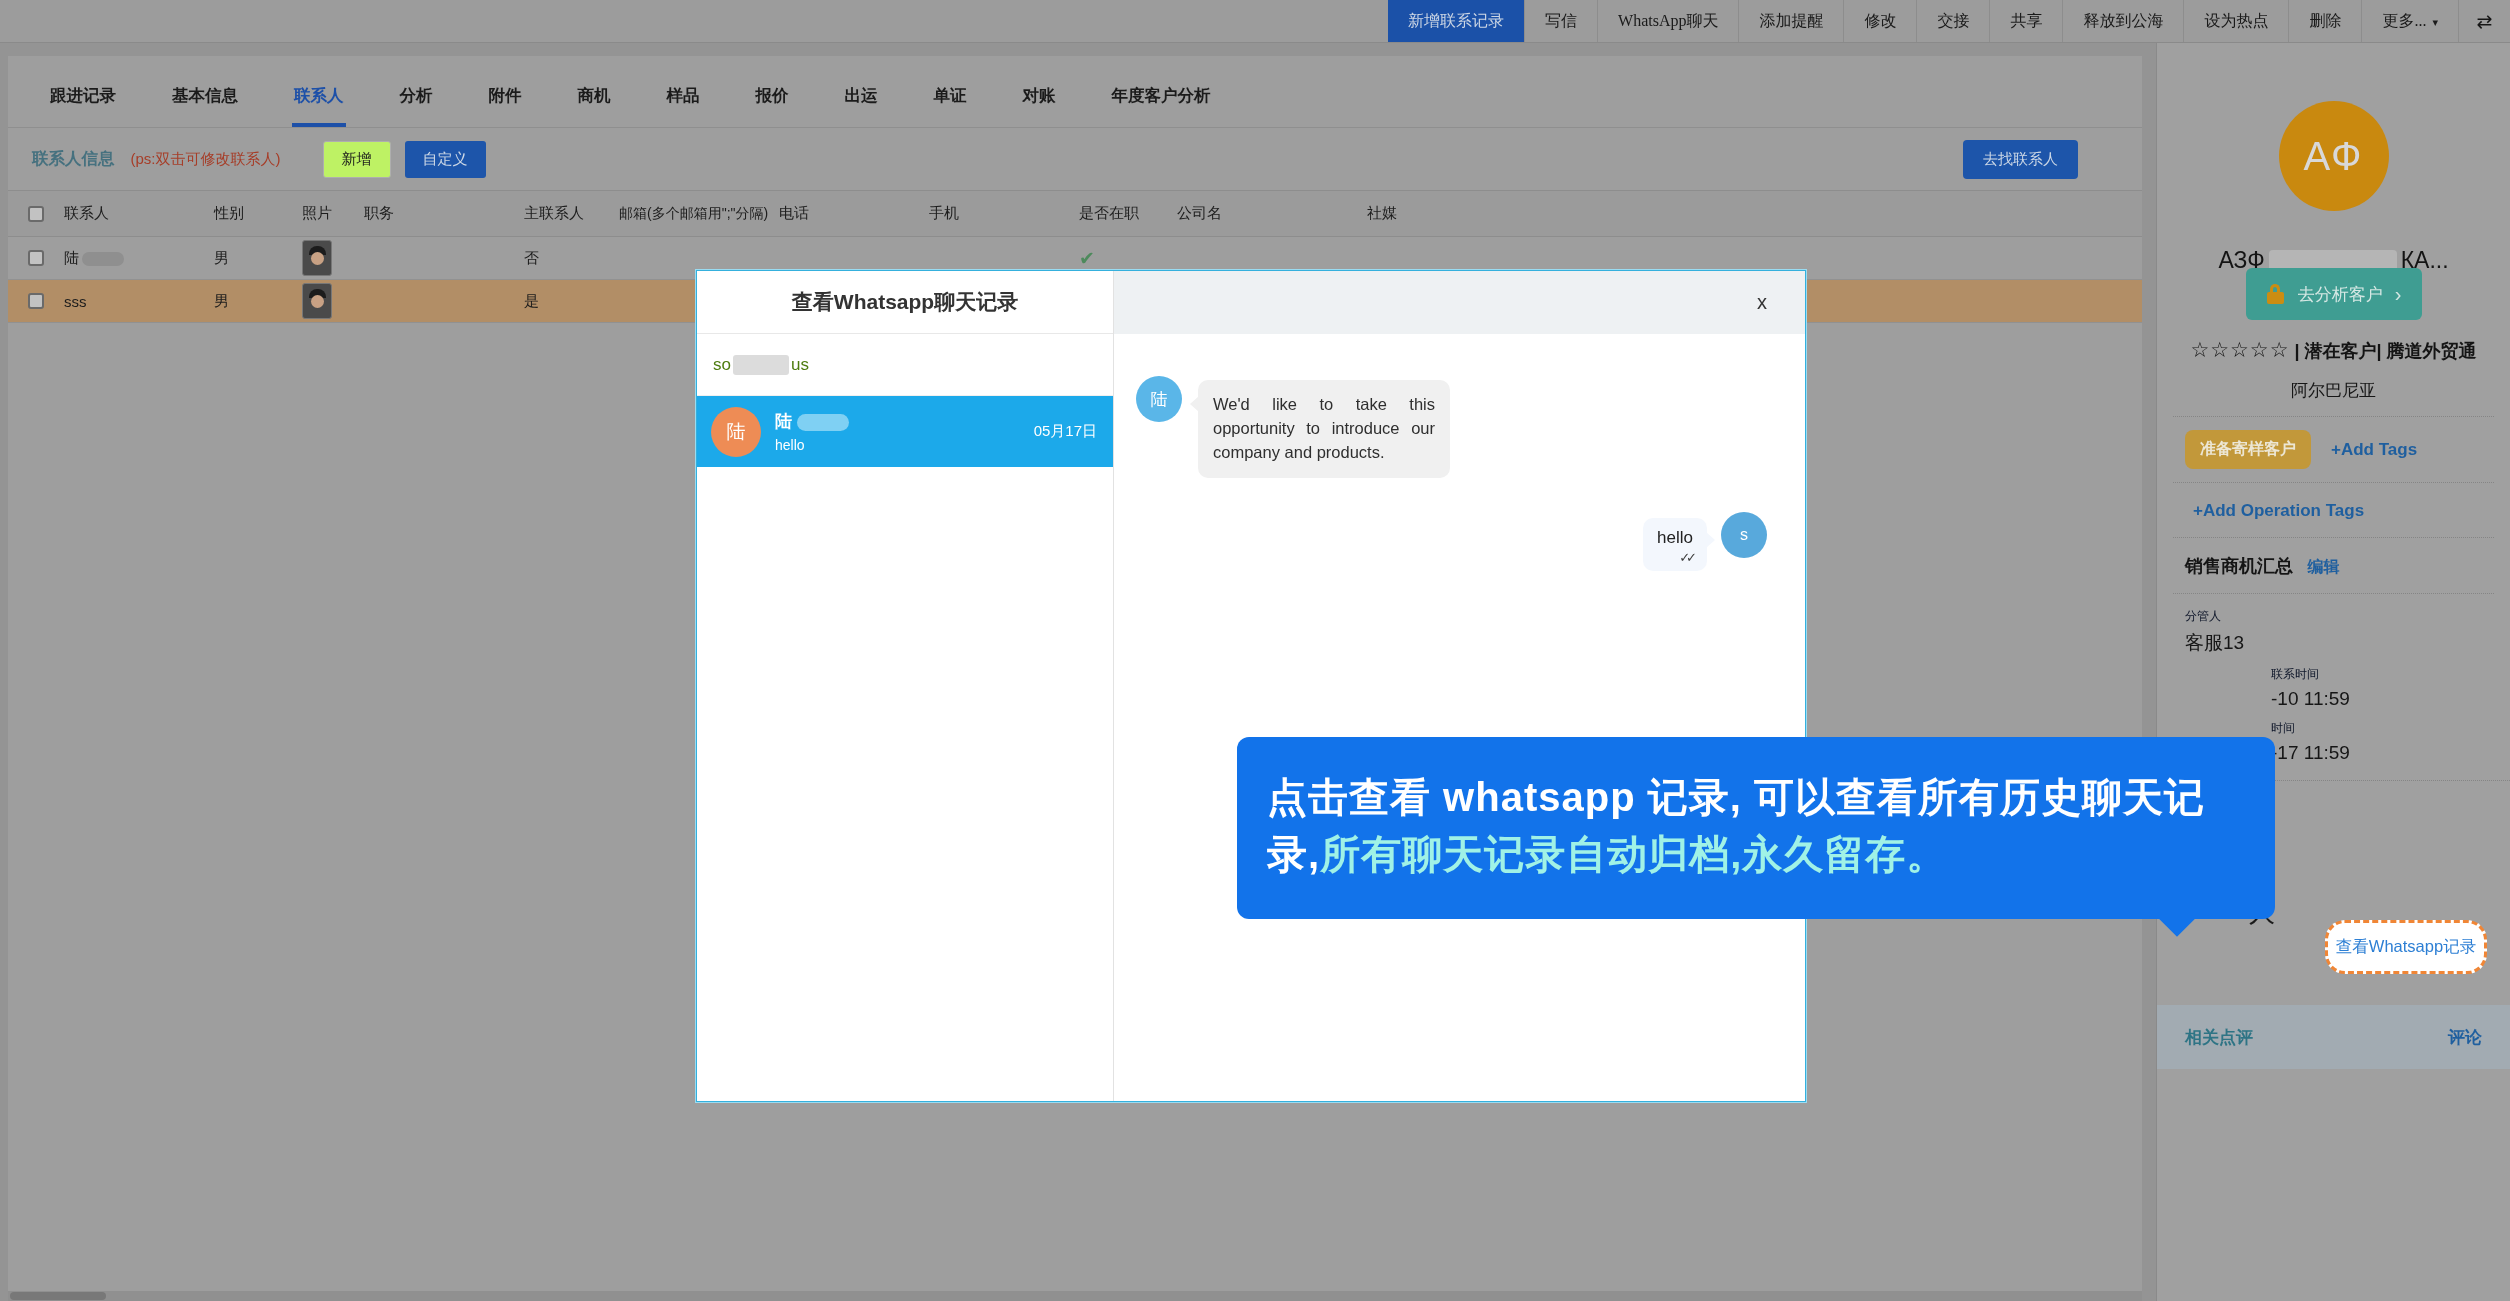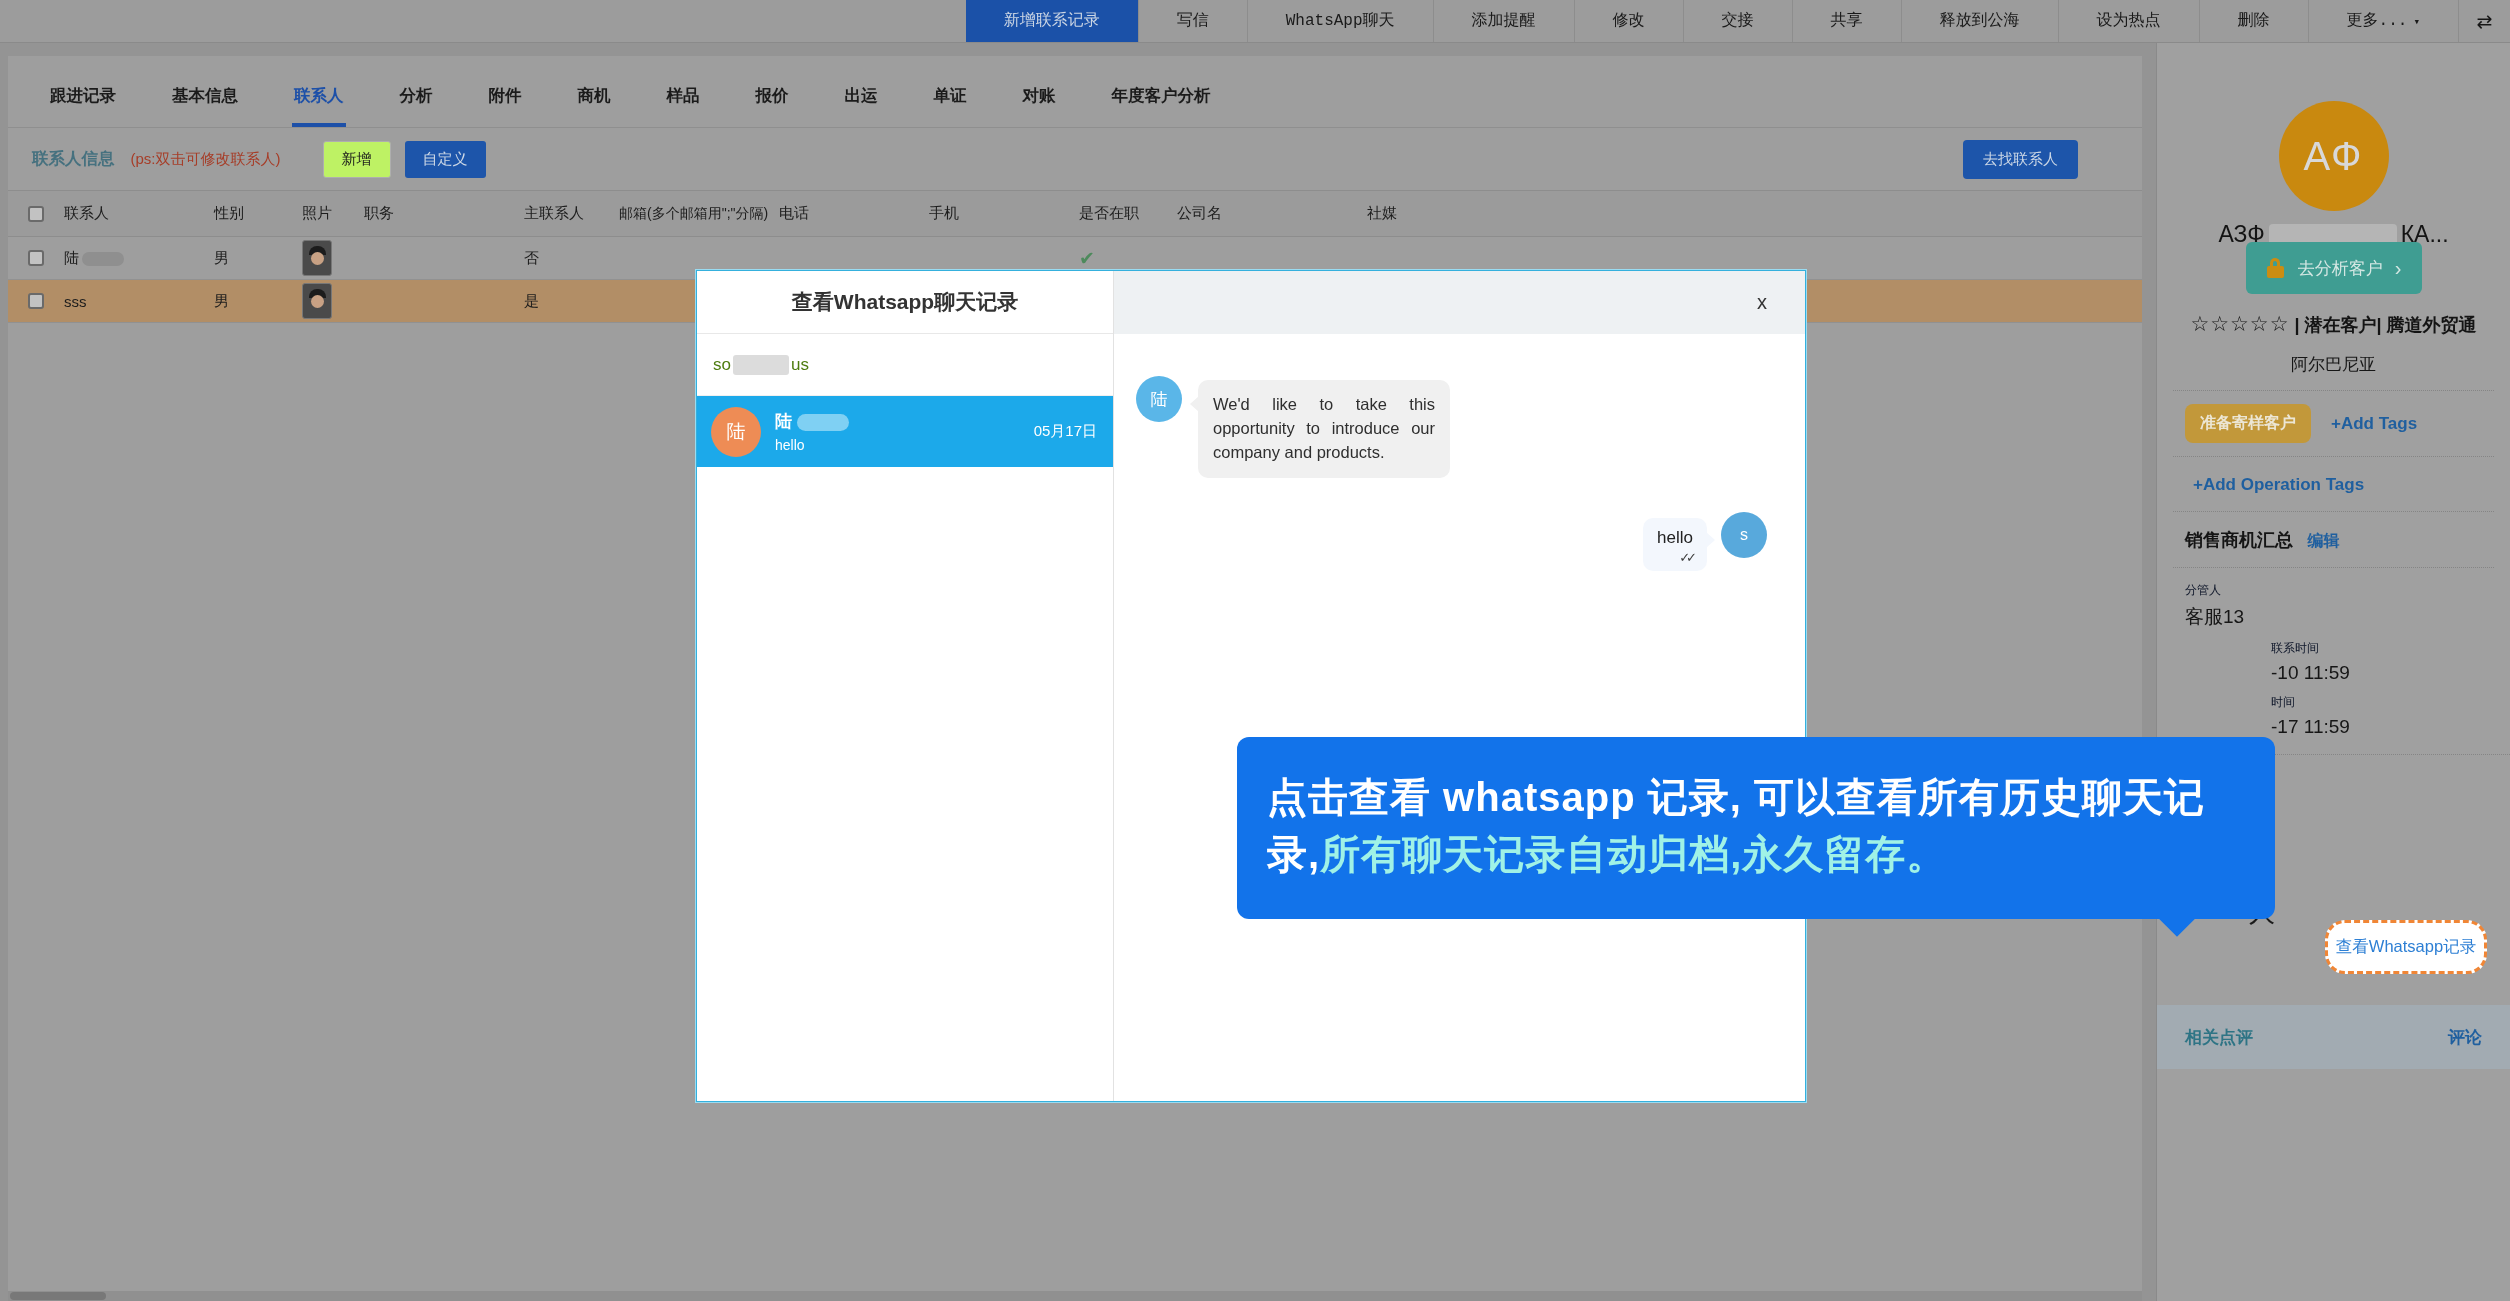--- a/index.html
+++ b/index.html
@@ -3,22 +3,22 @@
 <meta charset="utf-8">
 <style>
   * { margin:0; padding:0; box-sizing:border-box; }
   html,body { width:2510px; height:1301px; }
   body { font-family:"Liberation Sans","DejaVu Sans",sans-serif; background:#949494; overflow:hidden; }
   .root { position:relative; width:2510px; height:1301px; background:#949494; }
 
   
   .toolbar { position:absolute; left:0; top:0; width:2510px; height:43px; background:#9c9c9c;
              border-bottom:1px solid #8a8a8a; display:flex; justify-content:flex-end; align-items:stretch; }
-  .tb-btn { background:none; border:none; border-left:1px solid #8d8d8d; padding:0 38px; font-size:16px;
-            color:#1a1a1a; font-family:Liberation Mono, monospace; cursor:pointer; white-space:nowrap; line-height:42px; }
+  .tb-btn { background:none; border:none; border-left:1px solid #8d8d8d; padding:0 20px; font-size:16px;
+            color:#1a1a1a; font-family:Liberation Serif, serif; cursor:pointer; white-space:nowrap; line-height:42px; }
   .tb-btn.active { background:#1b51a8; color:#ccd6e4; border-left:none; }
   .tb-caret { font-size:11px; margin-left:6px; color:#1a1a1a; }
   .tb-icon { background:none; border:none; border-left:1px solid #8d8d8d; width:52px; font-size:19px;
              color:#161616; cursor:pointer; font-family:inherit; }
 
   
   .card { position:absolute; left:8px; top:56px; width:2134px; bottom:0; background:#9e9e9e; }
   .tabs { display:flex; align-items:flex-end; height:72px; padding-left:14px; border-bottom:1px solid #8f8f8f; }
   .tab { padding:0 26px; font-size:16.5px; font-weight:700; color:#1b1b1b; cursor:pointer; }
   .tab span { display:inline-block; padding:18px 2px 16px 2px; border-bottom:4px solid transparent; }
@@ -53,21 +53,21 @@
   .chk { color:#4d8a5c; font-size:19px; }
   .hscroll { position:absolute; left:0; bottom:0; width:100%; height:10px; background:#909090; }
   .hscroll .thumb { position:absolute; left:2px; bottom:1px; width:96px; height:8px; background:#787878; border-radius:4px; }
 
   
   .sidebar { position:absolute; left:2156px; top:43px; width:354px; bottom:0; background:#a0a0a0;
              border-left:1px solid #8a8a8a; }
   .avatar-big { width:110px; height:110px; border-radius:50%; background:#c9890f; color:#d8d8d8;
                 font-size:40px; display:flex; align-items:center; justify-content:center; margin:58px auto 0;
                 letter-spacing:2px; }
-  .cust-name { margin-top:10px; text-align:center; font-size:23px; color:#141414; white-space:nowrap; }
+  .cust-name { margin-top:36px; text-align:center; font-size:23px; color:#141414; white-space:nowrap; }
   .cust-name .redact-big { display:inline-block; width:128px; height:24px; background:#b5b5b5; border-radius:4px; vertical-align:middle; margin:0 4px; }
   .analyze-btn { position:relative; z-index:3; display:flex; align-items:center; justify-content:center; gap:12px;
                  width:176px; height:52px; margin:-6px auto 0; background:#3f9d92; border:none; border-radius:6px;
                  color:#d6e8e4; font-size:17px; font-family:inherit; cursor:pointer; }
   .lock { position:relative; width:20px; height:20px; }
   .lock .shackle { position:absolute; left:4px; top:0; width:10px; height:10px; border:3px solid #cb8d12;
                    border-bottom:none; border-radius:6px 6px 0 0; }
   .lock .body { position:absolute; left:1px; top:8px; width:17px; height:12px; background:#cb8d12; border-radius:2px; }
   .chev { font-size:20px; color:#d6e8e4; }
   .stars-row { margin-top:18px; text-align:center; font-size:18px; font-weight:700; color:#141414; white-space:nowrap; }

